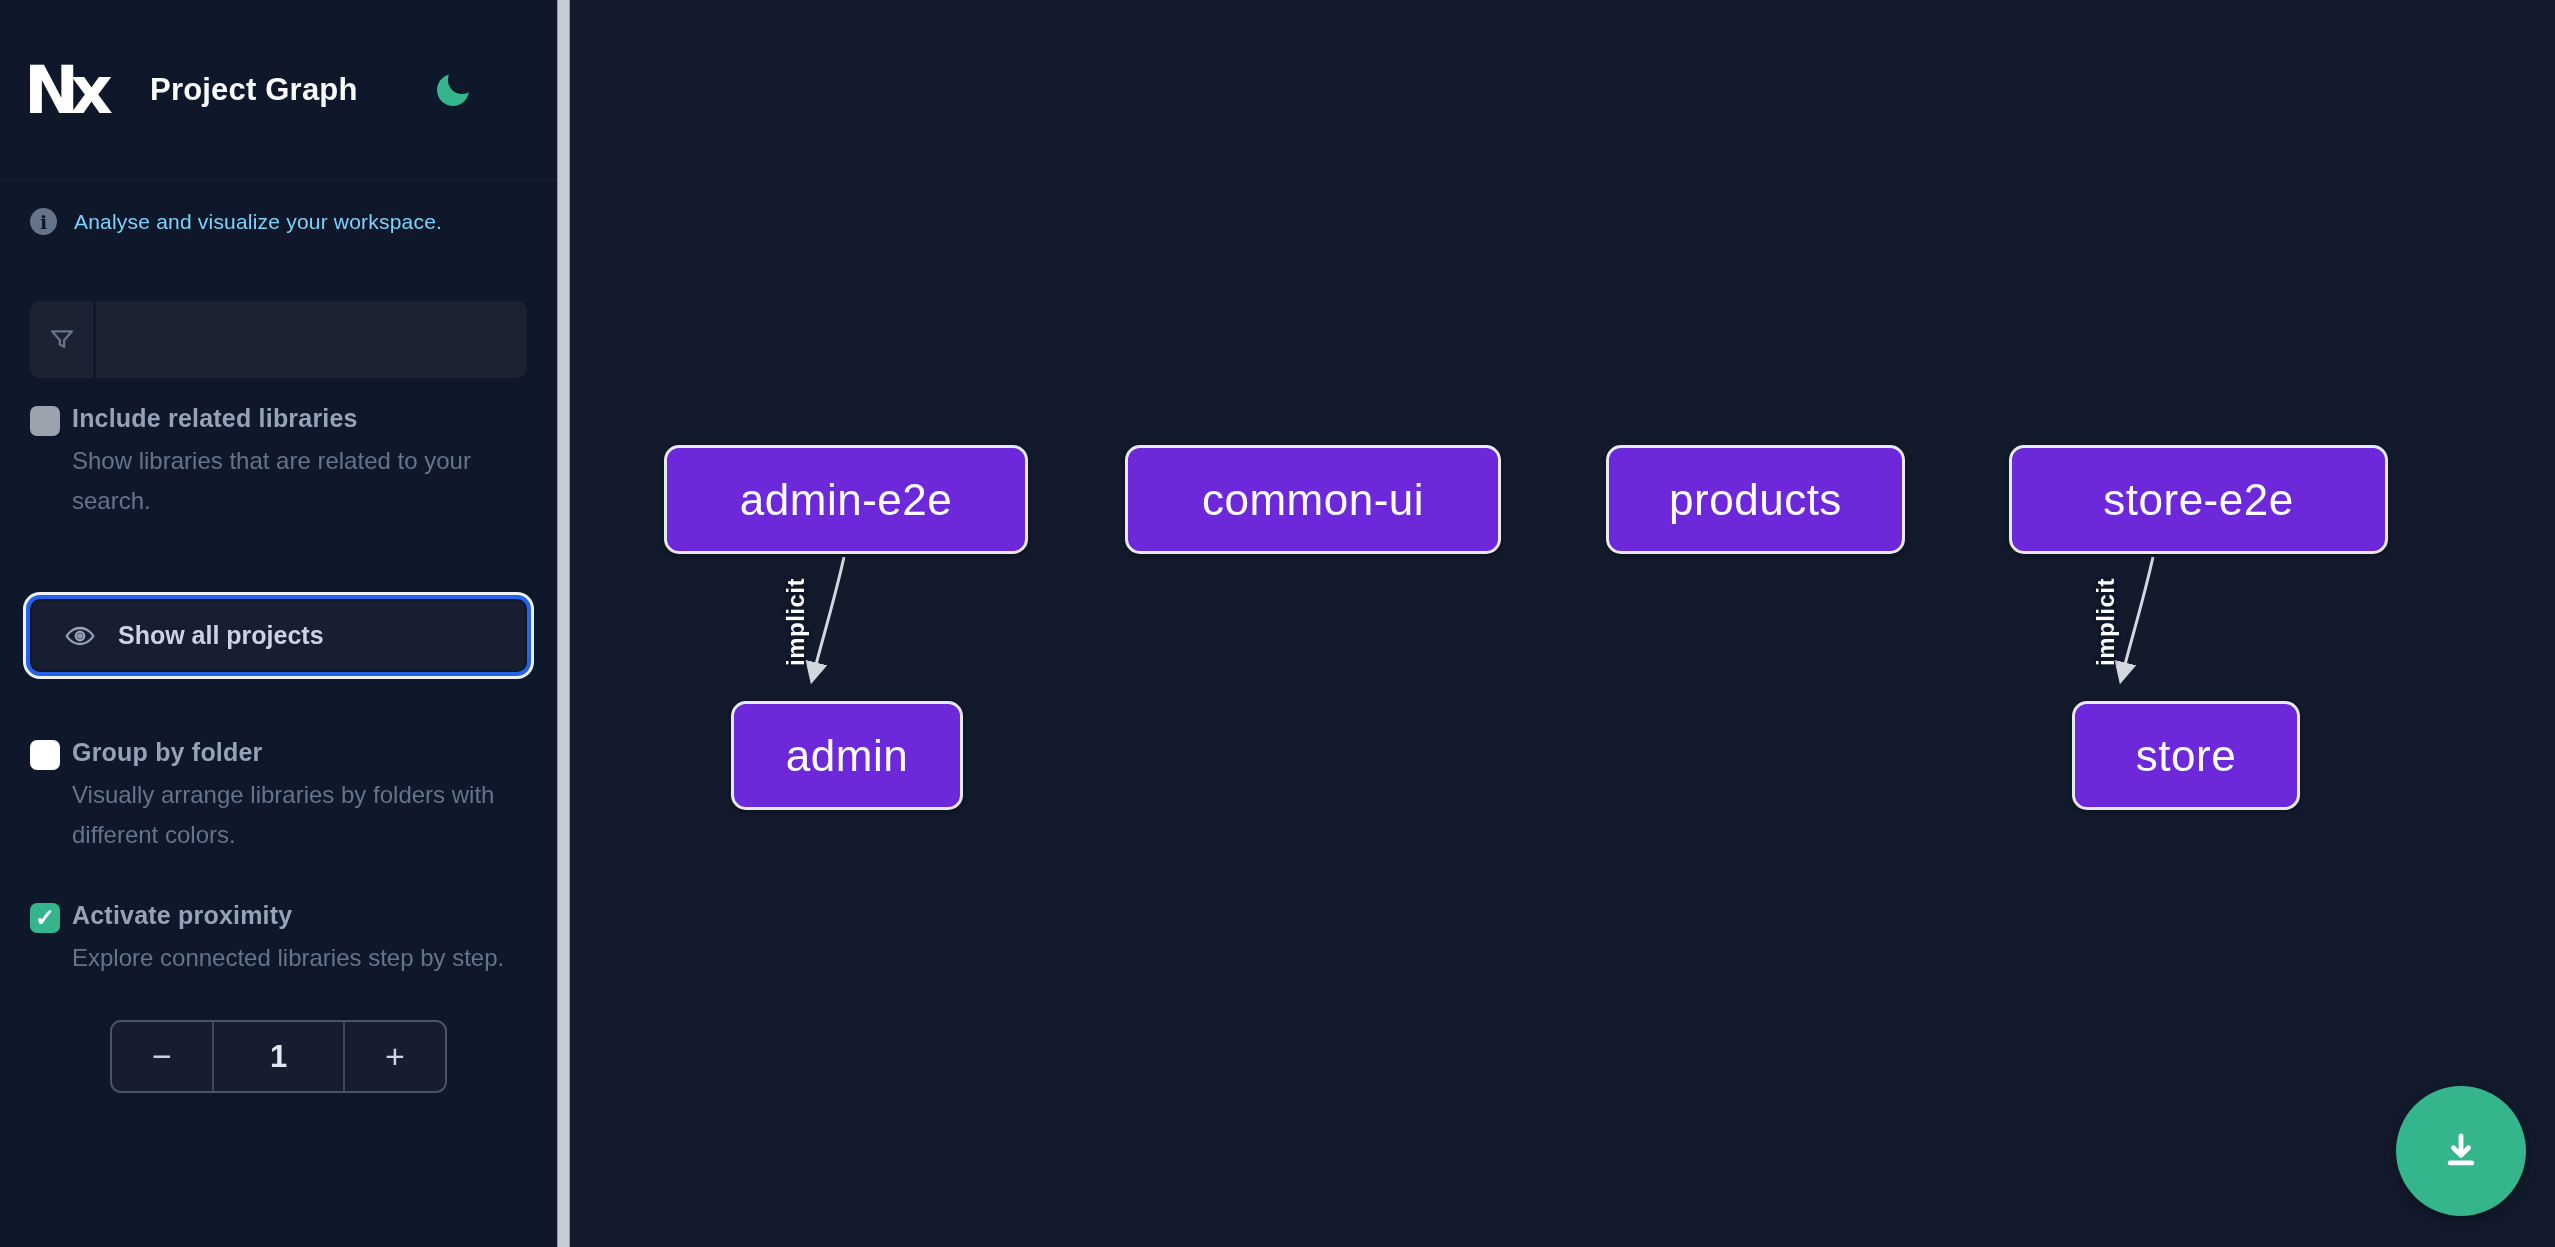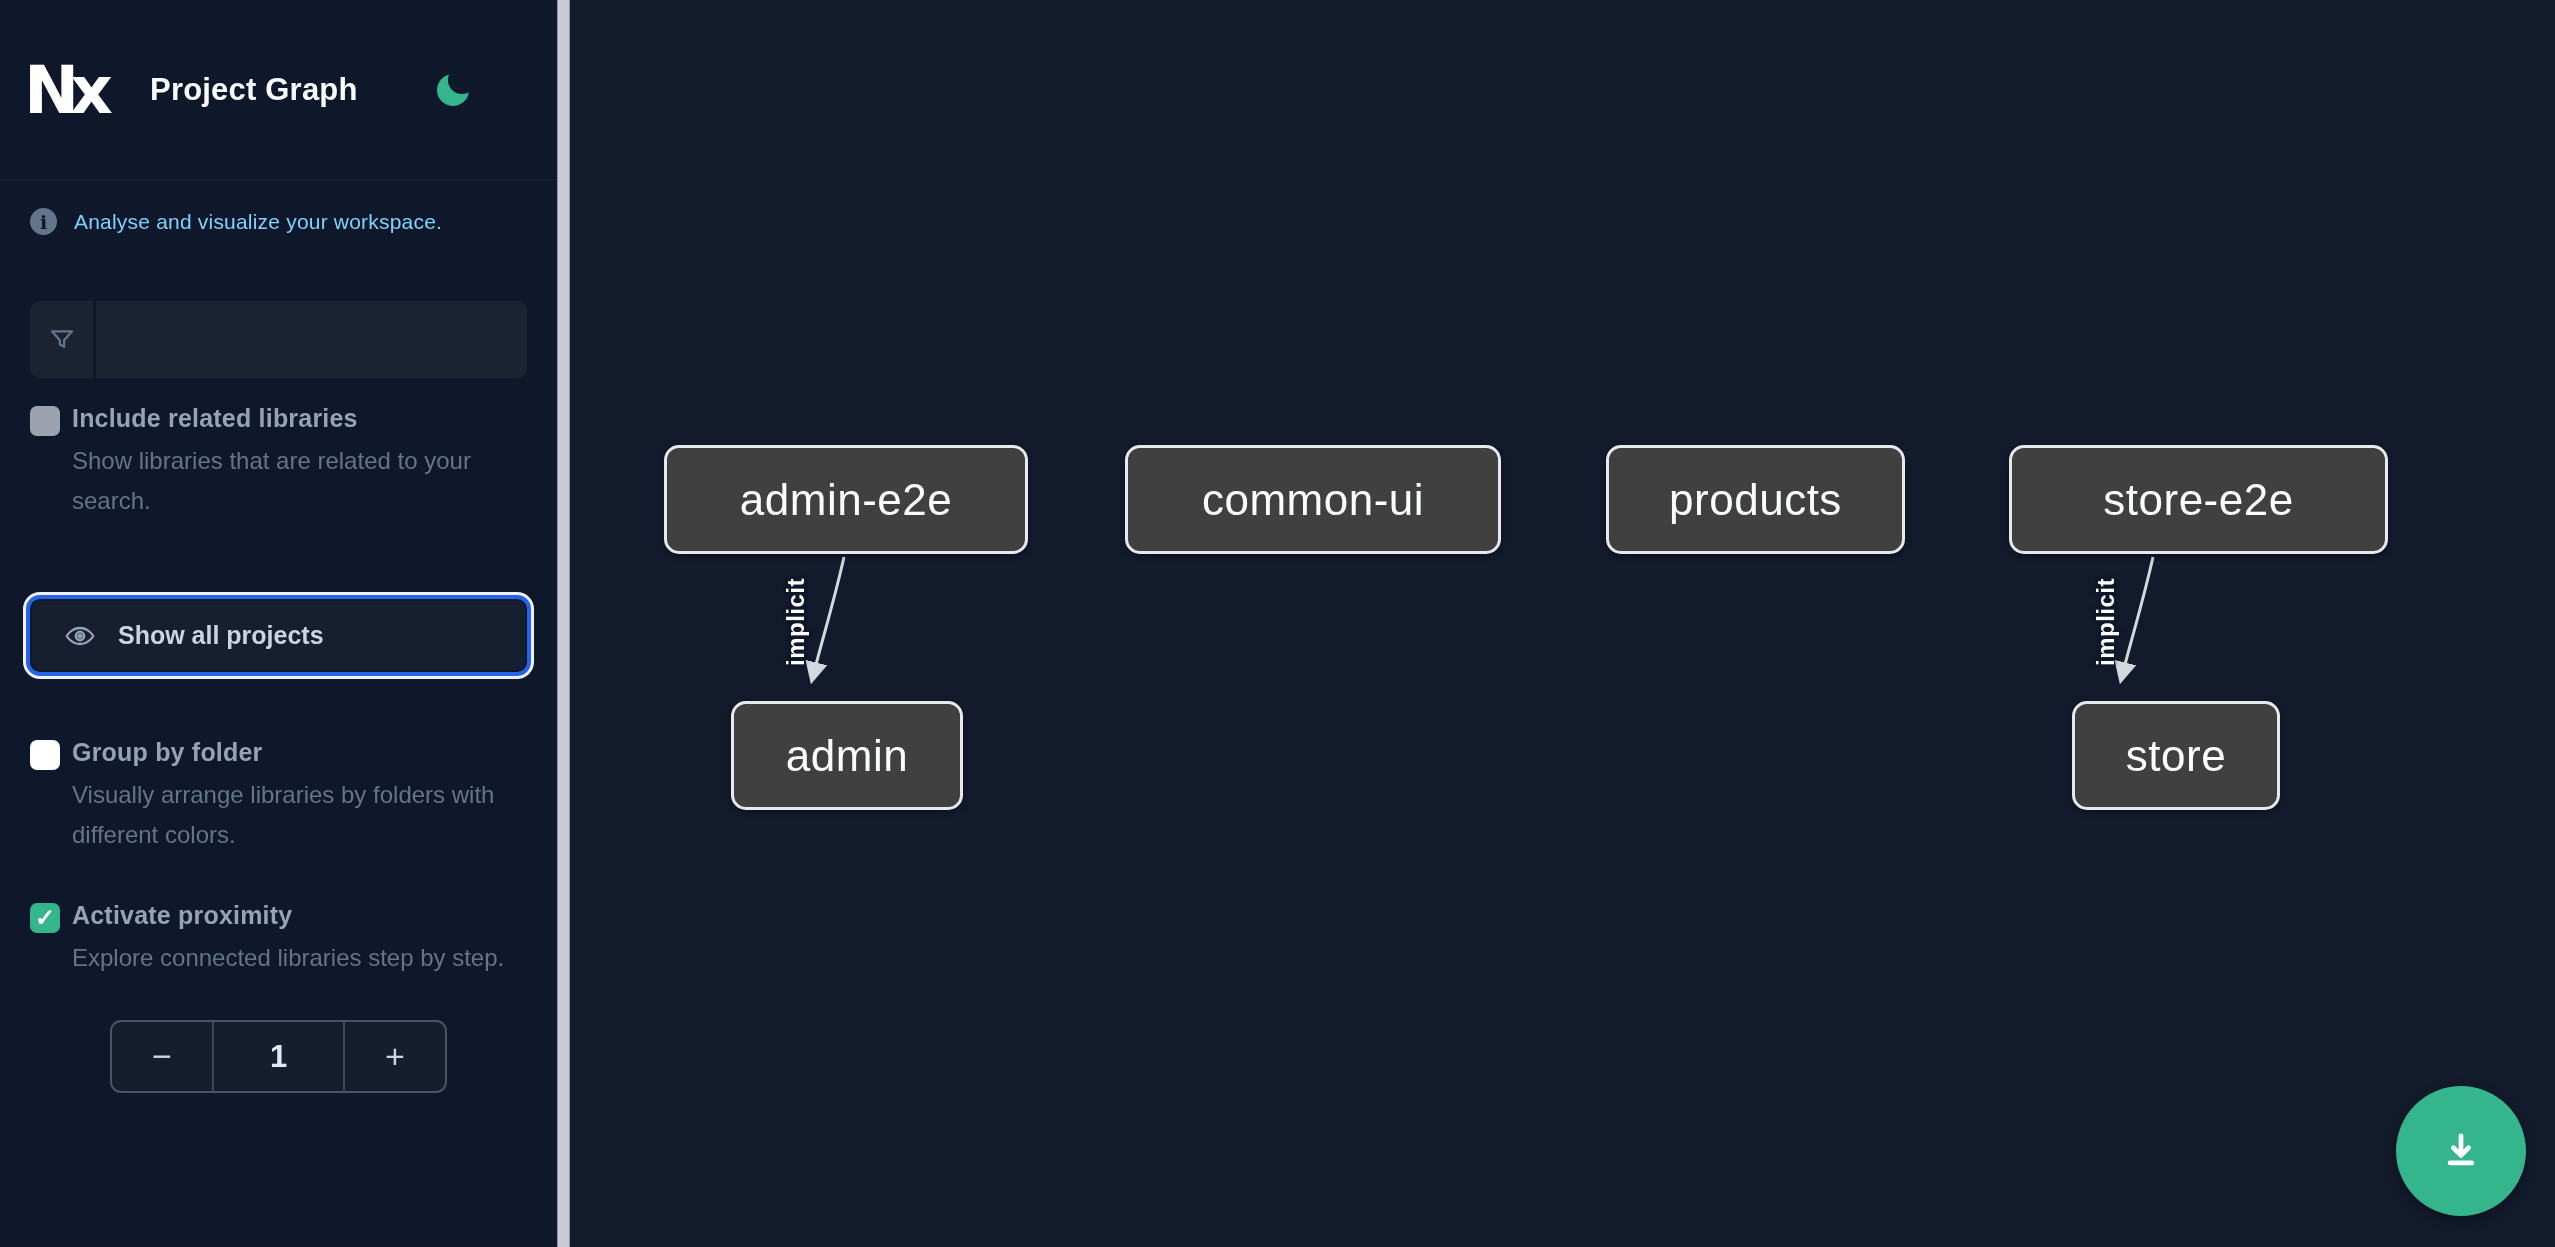--- a/index.html
+++ b/index.html
@@ -74,21 +74,21 @@
                   color:#e2e8f0; font-size:31px; font-weight:600; }
 
   
   .divider { position:absolute; left:557px; top:0; width:13px; height:1247px;
              background:#c7ccd4; border-left:1px solid #8f96a1; border-right:1px solid #8f96a1;
              cursor:col-resize; }
 
   
   .canvas { position:absolute; left:570px; top:0; width:1985px; height:1247px;
             background:#121a2c; }
-  .node { position:absolute; height:109px; background:#404040;
+  .node { position:absolute; height:109px; background:#6d28d9;
           border:3px solid #e6e9ee; border-radius:15px; display:flex;
           align-items:center; justify-content:center; color:#fbfcfe;
           font-size:44px; font-weight:400; letter-spacing:.5px; cursor:pointer;
           box-shadow:0 2px 6px rgba(0,0,0,.35); }
   .edges { position:absolute; inset:0; pointer-events:none; }
   .edge-label { position:absolute; color:#ffffff; font-size:24px; font-weight:700;
                 letter-spacing:.5px; white-space:nowrap;
                 transform:translate(-50%,-50%) rotate(-90deg);
                 text-shadow:0 0 3px #121a2c, 0 0 3px #121a2c, 0 0 5px #121a2c; }
 
@@ -196,21 +196,21 @@
     </svg>
 
     <div class="edge-label" style="left:226px; top:622px;">implicit</div>
     <div class="edge-label" style="left:1536px; top:622px;">implicit</div>
 
     <div class="node" style="left:94px;  top:445px; width:364px;">admin-e2e</div>
     <div class="node" style="left:1036px; top:445px; width:299px;">products</div>
     <div class="node" style="left:555px; top:445px; width:376px;">common-ui</div>
     <div class="node" style="left:1439px; top:445px; width:379px;">store-e2e</div>
     <div class="node" style="left:161px; top:701px; width:232px;">admin</div>
-    <div class="node" style="left:1502px; top:701px; width:208px;">store</div>
+    <div class="node" style="left:1502px; top:701px; width:228px;">store</div>
   </main>
 
   <button class="fab">
     <span style="display:flex;">
       <svg width="52" height="52" viewBox="0 0 24 24" fill="none" stroke="#ffffff" stroke-width="2.2" stroke-linecap="round" stroke-linejoin="round">
         <line x1="12" y1="5" x2="12" y2="13.5"></line>
         <polyline points="8.5,10.5 12,14 15.5,10.5"></polyline>
         <line x1="7" y1="17.5" x2="17" y2="17.5"></line>
       </svg>
     </span>

